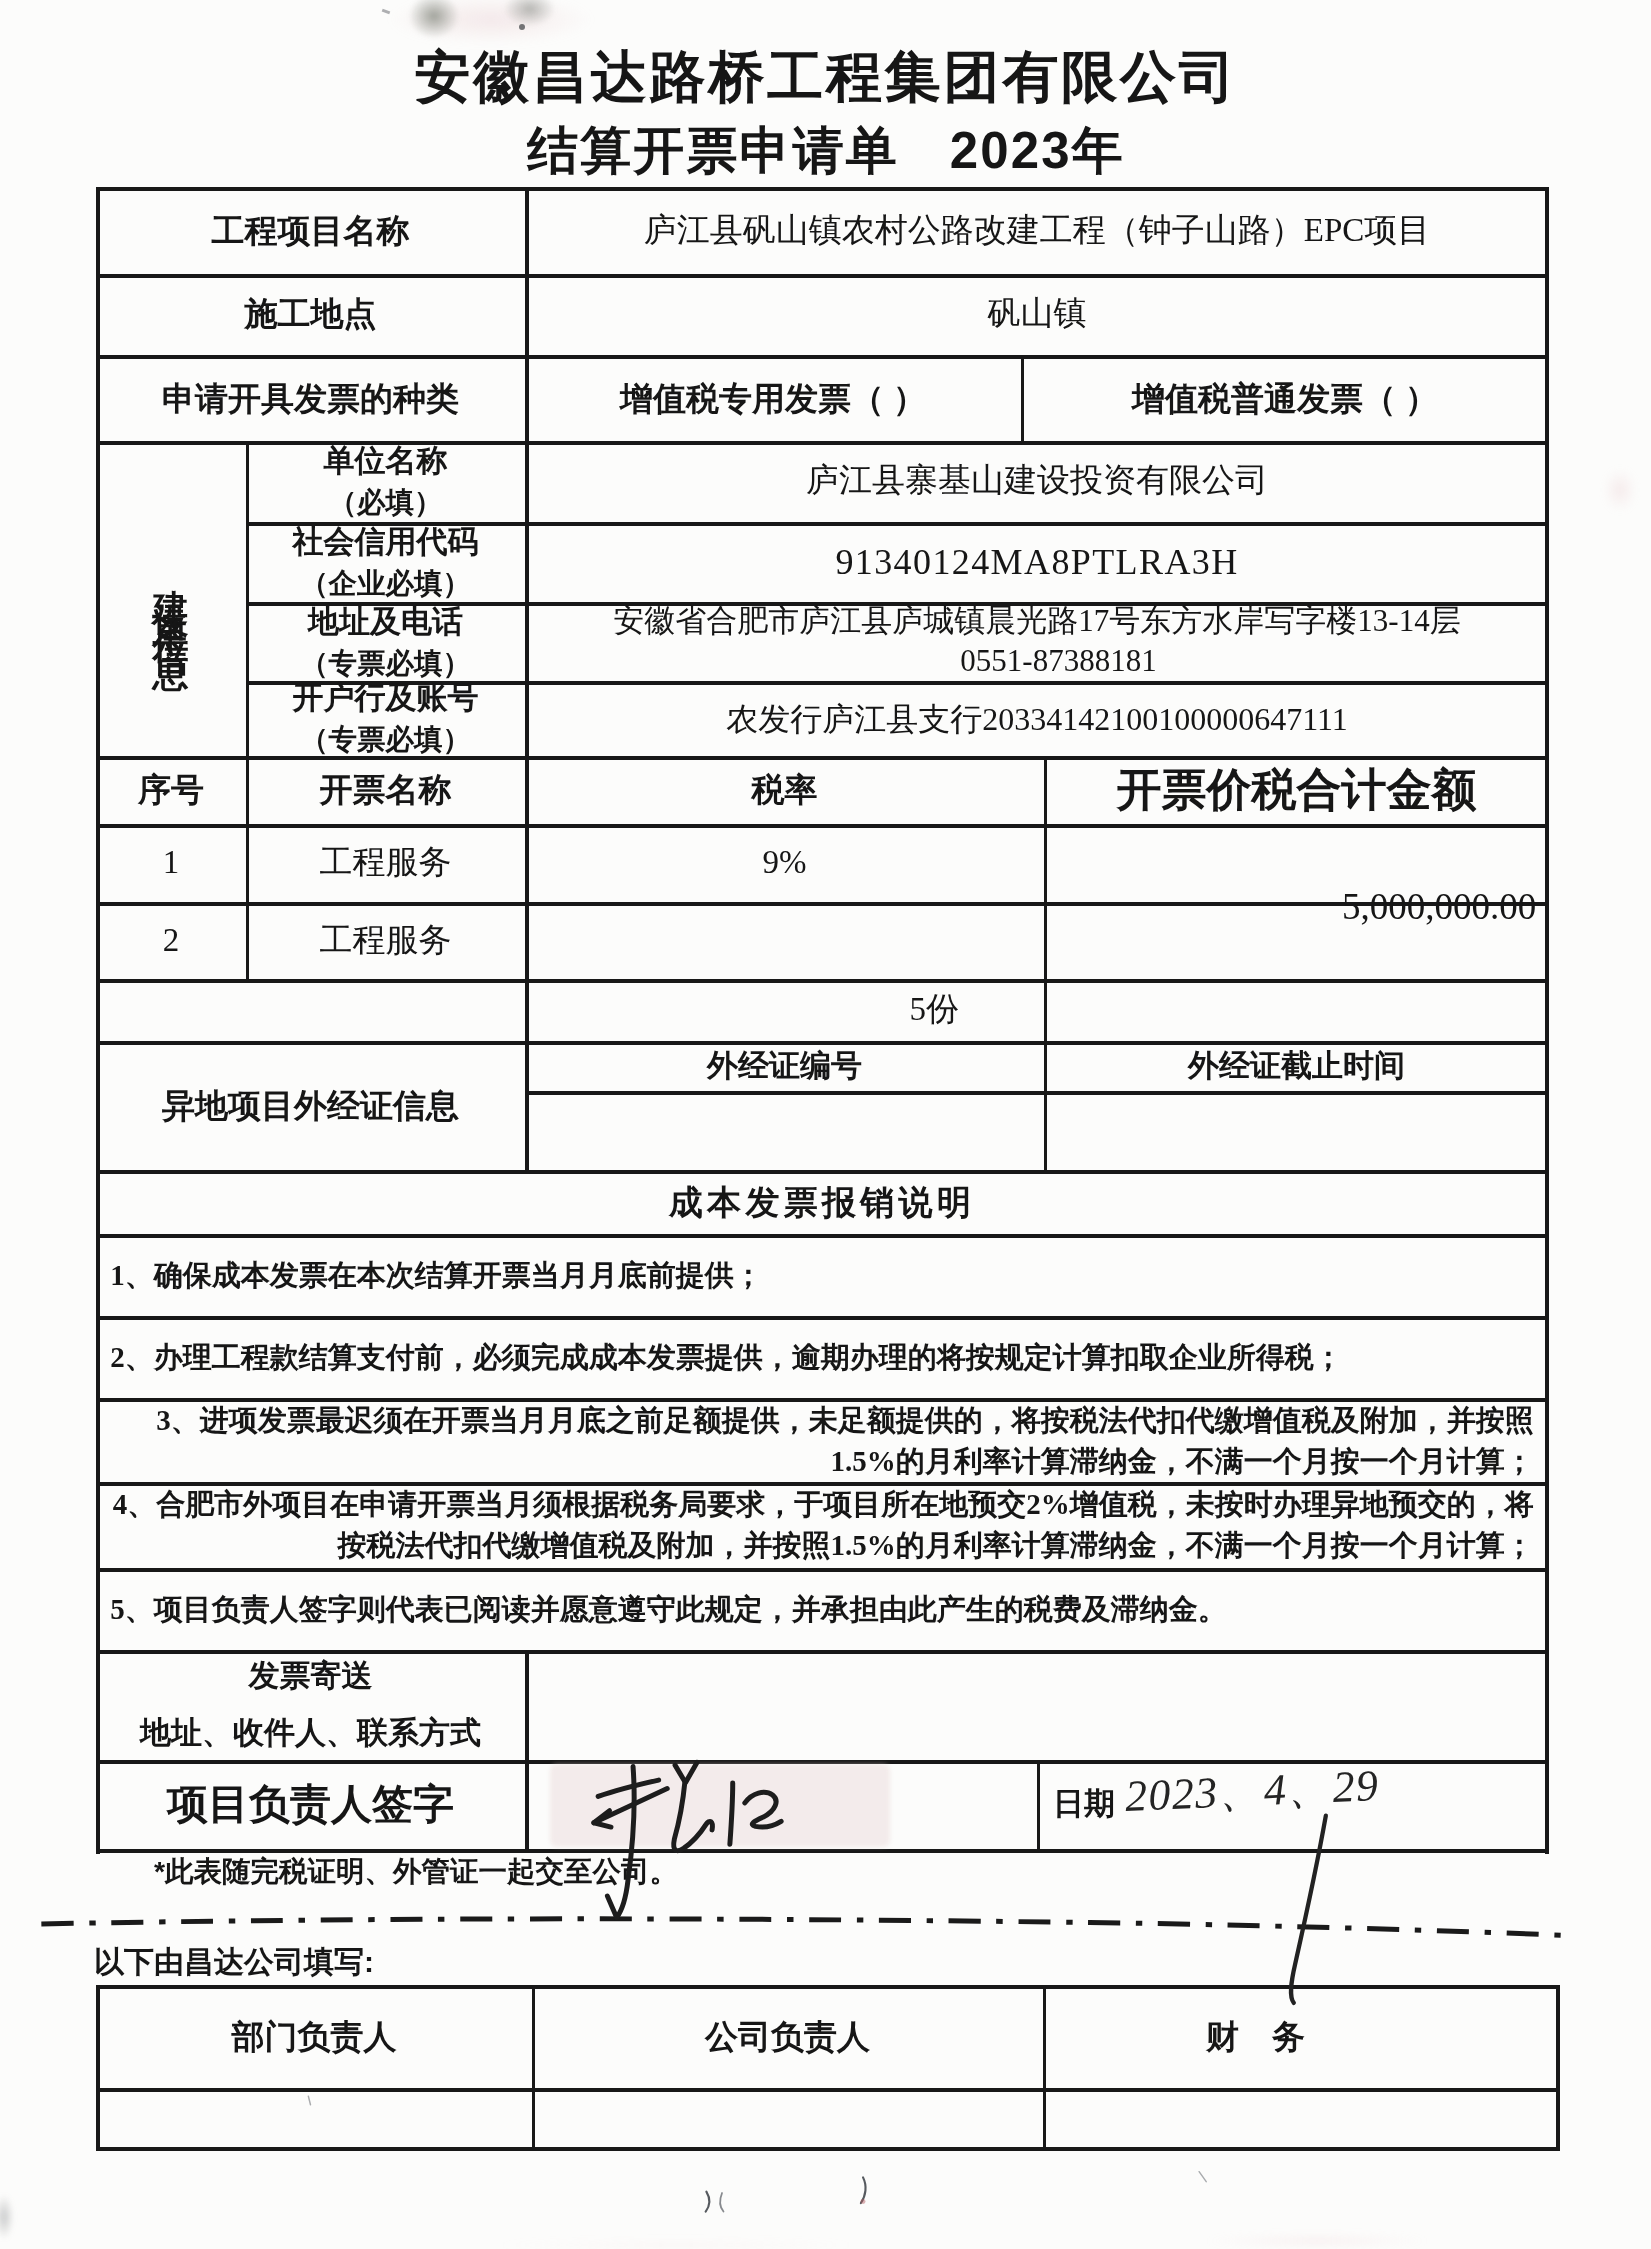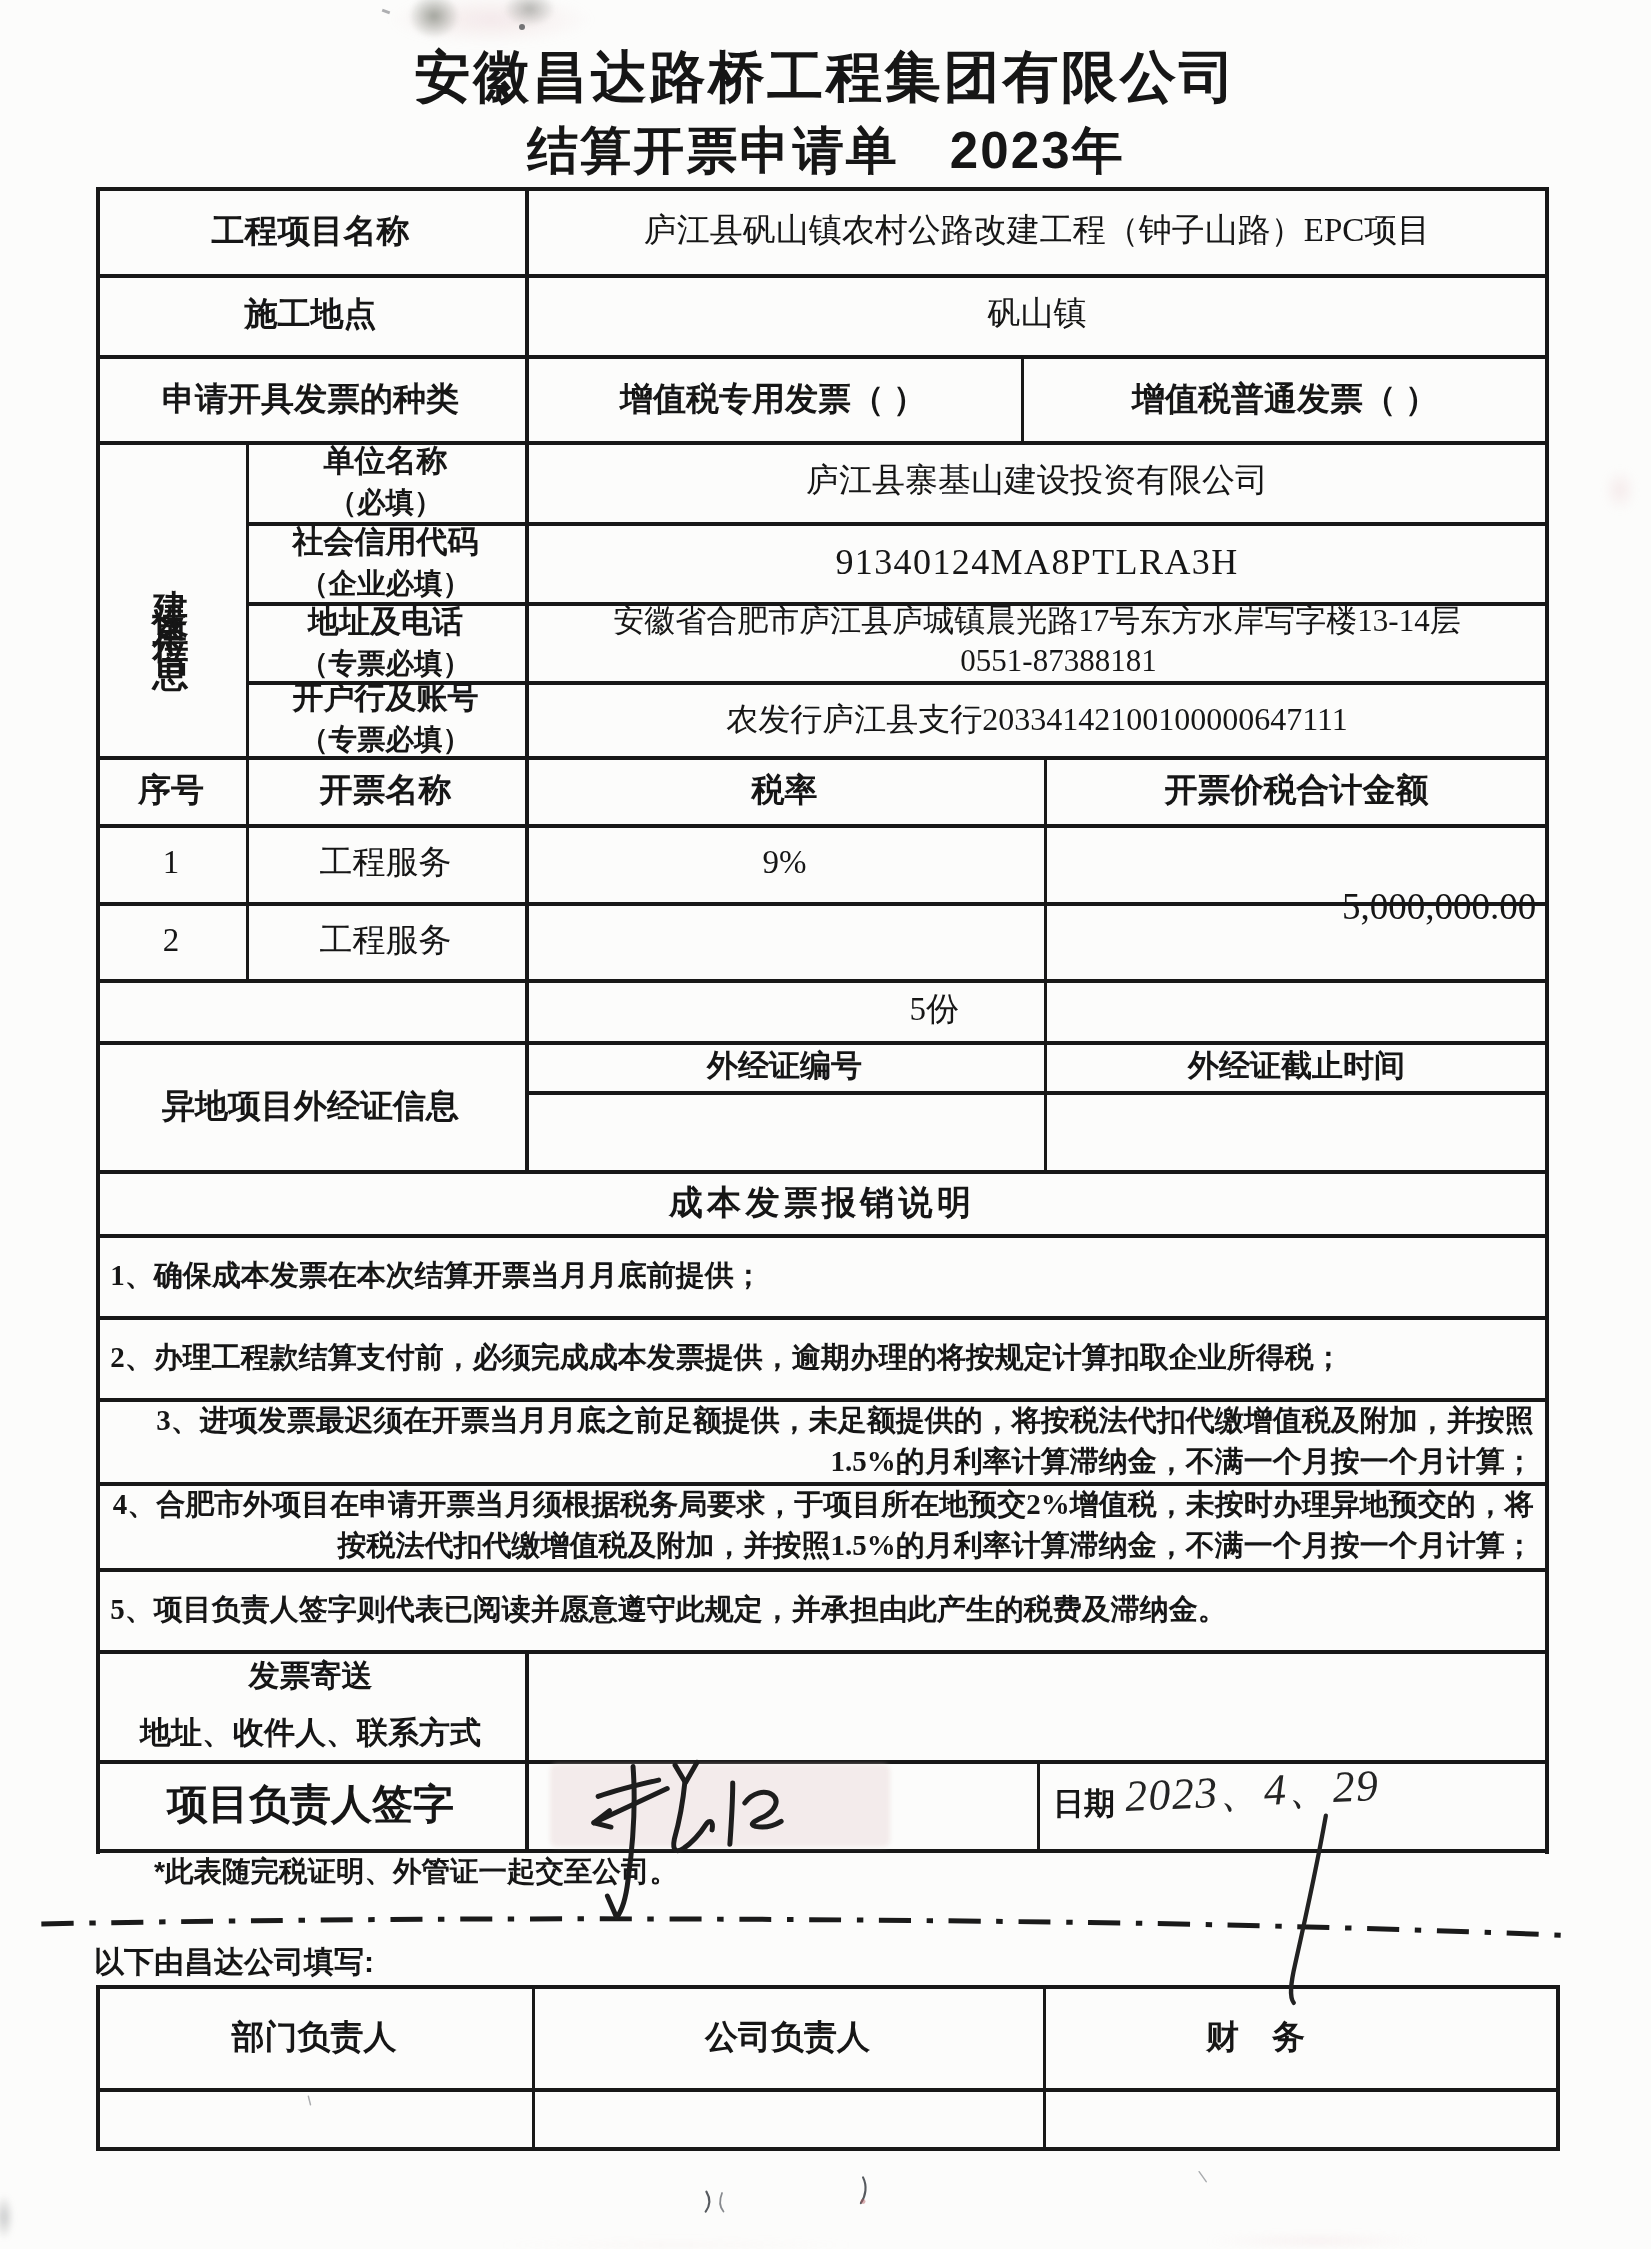--- a/index.html
+++ b/index.html
@@ -118,21 +118,21 @@
 
   <div class="cell lbl two" style="left:246px;top:681px;width:279px;height:75px;">
     <span style="font-size:31px;">开户行及账号</span>
     <span style="font-size:28.5px;">（专票必填）</span>
   </div>
   <div class="cell val" style="left:525px;top:681px;width:1024px;height:75px;font-size:32px;">农发行庐江县支行20334142100100000647111</div>
 
   <div class="cell lbl" style="left:96px;top:756px;width:150px;height:68px;font-size:33px;">序号</div>
   <div class="cell lbl" style="left:246px;top:756px;width:279px;height:68px;font-size:33px;">开票名称</div>
   <div class="cell lbl" style="left:525px;top:756px;width:519px;height:68px;font-size:33px;">税率</div>
-  <div class="cell lbl" style="left:1044px;top:756px;width:505px;height:68px;font-size:33px;">开票价税合计金额</div>
+  <div class="cell lbl" style="left:1044px;top:756px;width:505px;height:68px;font-size:45px;">开票价税合计金额</div>
 
   <div class="cell val" style="left:96px;top:824px;width:150px;height:78px;font-size:33px;">1</div>
   <div class="cell val" style="left:246px;top:824px;width:279px;height:78px;font-size:33px;">工程服务</div>
   <div class="cell val" style="left:525px;top:824px;width:519px;height:78px;font-size:33px;">9%</div>
   <div class="cell val rt" style="left:1044px;top:824px;width:498px;height:78px;font-size:37px;padding-right:5.7px;margin-top:44px;">5,000,000.00</div>
 
   <div class="cell val" style="left:96px;top:902px;width:150px;height:77px;font-size:33px;">2</div>
   <div class="cell val" style="left:246px;top:902px;width:279px;height:77px;font-size:33px;">工程服务</div>
   <div class="cell val" style="left:525px;top:902px;width:519px;height:77px;font-size:33px;"></div>
   <div class="cell val" style="left:1044px;top:902px;width:505px;height:77px;font-size:33px;"></div>

